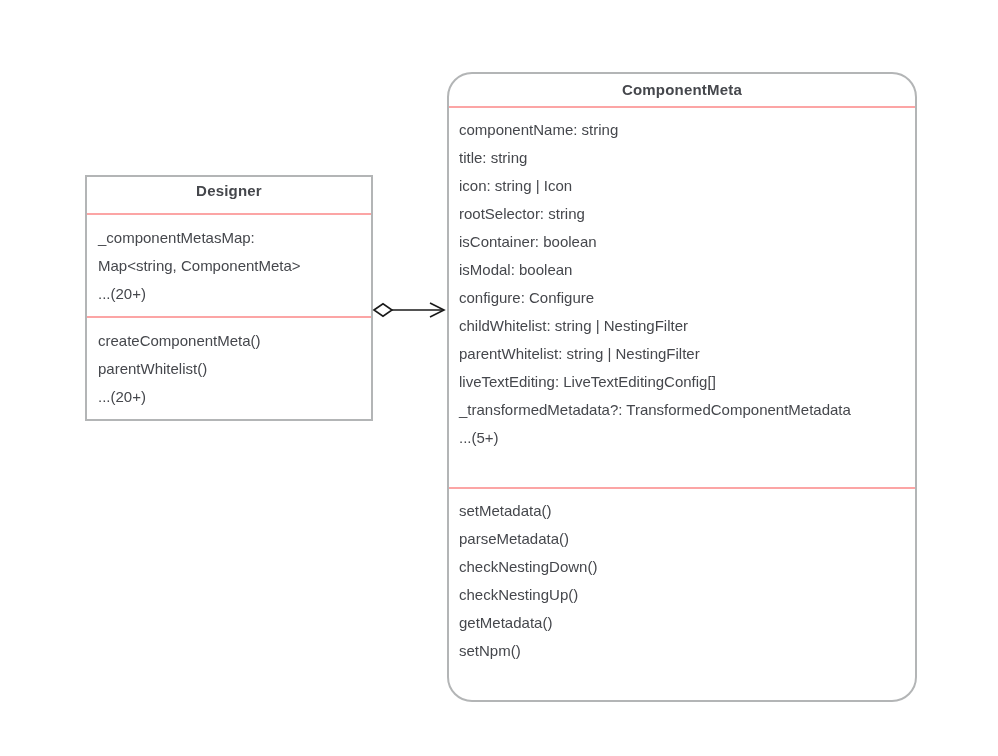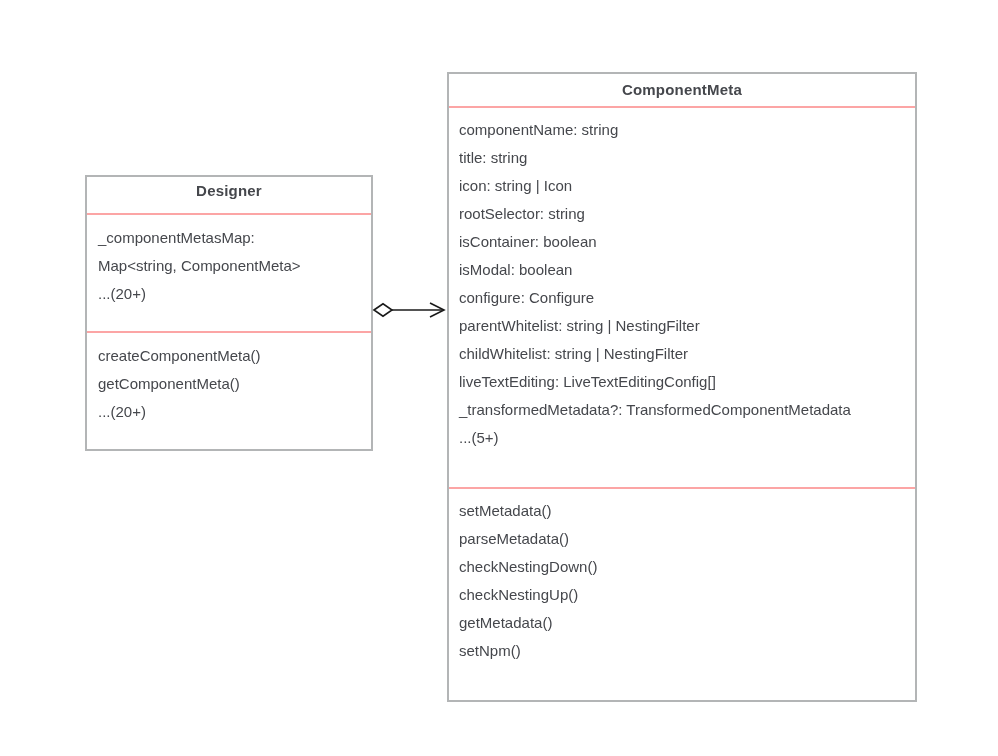--- a/index.html
+++ b/index.html
@@ -42,28 +42,29 @@
   }
   #designer-box {
     left: 85px;
     top: 175px;
     width: 288px;
   }
   #designer-box .class-title {
     padding: 5px 0 14px 0;
   }
   #designer-box .class-section {
-    height: 118px;
+    height: 103px;
     padding: 9px 11px;
     box-sizing: border-box;
   }
   #componentmeta-box {
     left: 447px;
     top: 72px;
     width: 470px;
+    border-radius: 25px;
   }
   #componentmeta-box .class-title {
     padding: 7px 0 8px 0;
   }
   #componentmeta-box .attrs {
     height: 381px;
     box-sizing: border-box;
   }
   #componentmeta-box .methods {
     height: 213px;
@@ -81,37 +82,37 @@
 
 <div class="class-box" id="designer-box">
   <div class="class-title">Designer</div>
   <ul class="class-section attrs">
       <li>_componentMetasMap:</li>
       <li>Map&lt;string, ComponentMeta&gt;</li>
       <li>...(20+)</li>
     </ul>
   <ul class="class-section methods">
       <li>createComponentMeta()</li>
-      <li>getComponentMeta()</li>
+      <li>parentWhitelist()</li>
       <li>...(20+)</li>
     </ul>
 </div>
 
 <div class="class-box" id="componentmeta-box">
   <div class="class-title">ComponentMeta</div>
   <ul class="class-section attrs">
       <li>componentName: string</li>
       <li>title: string</li>
       <li>icon: string | Icon</li>
       <li>rootSelector: string</li>
       <li>isContainer: boolean</li>
       <li>isModal: boolean</li>
       <li>configure: Configure</li>
+      <li>childWhitelist: string | NestingFilter</li>
       <li>parentWhitelist: string | NestingFilter</li>
-      <li>childWhitelist: string | NestingFilter</li>
       <li>liveTextEditing: LiveTextEditingConfig[]</li>
       <li>_transformedMetadata?: TransformedComponentMetadata</li>
       <li>...(5+)</li>
     </ul>
   <ul class="class-section methods">
       <li>setMetadata()</li>
       <li>parseMetadata()</li>
       <li>checkNestingDown()</li>
       <li>checkNestingUp()</li>
       <li>getMetadata()</li>

